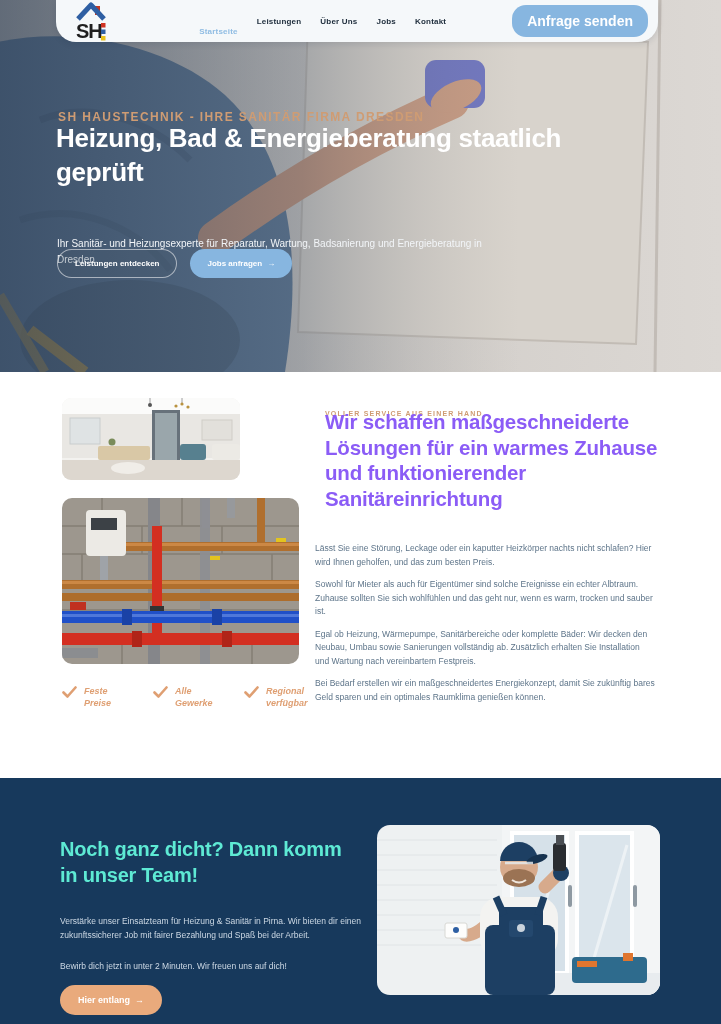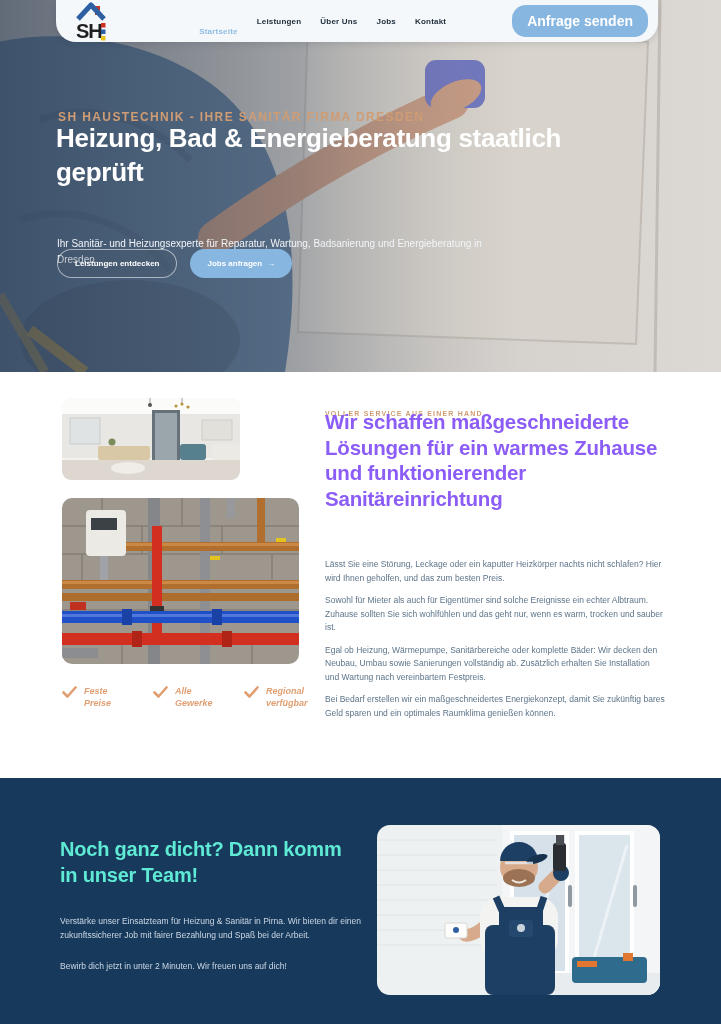--- a/index.html
+++ b/index.html
@@ -43,21 +43,21 @@
   .img-pipes { position:absolute; left:62px; top:126px; width:237px; height:166px;
     border-radius:10px; overflow:hidden; }
   .features { position:absolute; left:62px; top:314px; display:flex; gap:17px; }
   .feature { display:flex; gap:7px; align-items:flex-start; }
   .feature .lbl { font-size:9px; font-weight:bold; color:#df9f72; line-height:11.5px; width:52px;font-style:italic; }
   .feature:nth-child(3) .lbl { width:58px; }
   .svc-eyebrow { position:absolute; left:325px; top:38px; font-size:7px; font-weight:bold;
     letter-spacing:1.2px; color:#cf9c73; }
   .svc-title { position:absolute; left:325px; top:37px; width:342px; font-size:20.5px;
     line-height:25.5px; font-weight:bold; color:#8b5cf6; letter-spacing:-.2px; }
-  .svc-paras { position:absolute; left:325px; top:170px; width:340px;margin-top:16px; }
+  .svc-paras { position:absolute; left:315px; top:170px; width:340px; }
   .svc-paras p { font-size:8.5px; line-height:13.5px; color:#5d7489; margin-bottom:9px; }
 
   
   .jobs { position:relative; width:721px; height:246px; background:#17395c; }
   .jobs-title { position:absolute; left:60px; top:58px; width:300px; font-size:20px;
     line-height:26px; font-weight:bold; color:#5eead4; letter-spacing:-.2px; }
   .jobs-p1 { position:absolute; left:60px; top:136px; width:312px; font-size:8.5px;
     line-height:14px; color:#ccd8e4; }
   .jobs-p2 { position:absolute; left:60px; top:181px; width:312px; font-size:8.5px;
     line-height:14px; color:#ccd8e4; }
@@ -233,20 +233,23 @@
       <p>Sowohl für Mieter als auch für Eigentümer sind solche Ereignisse ein echter Albtraum. Zuhause sollten Sie sich wohlfühlen und das geht nur, wenn es warm, trocken und sauber ist.</p>
       <p>Egal ob Heizung, Wärmepumpe, Sanitärbereiche oder komplette Bäder: Wir decken den Neubau, Umbau sowie Sanierungen vollständig ab. Zusätzlich erhalten Sie Installation und Wartung nach vereinbartem Festpreis.</p>
       <p>Bei Bedarf erstellen wir ein maßgeschneidertes Energiekonzept, damit Sie zukünftig bares Geld sparen und ein optimales Raumklima genießen können.</p>
     </div>
   </section>
 
   <section class="jobs">
     <h2 class="jobs-title">Noch ganz dicht? Dann komm in unser Team!</h2>
     <p class="jobs-p1">Verstärke unser Einsatzteam für Heizung &amp; Sanitär in Pirna. Wir bieten dir einen zukunftssicherer Job mit fairer Bezahlung und Spaß bei der Arbeit.</p>
     <p class="jobs-p2">Bewirb dich jetzt in unter 2 Minuten. Wir freuen uns auf dich!</p>
+    <button class="btn-orange">
+      <span>Hier entlang</span><span class="arr">→</span>
+    </button>
 
     <div class="img-team">
       <svg width="283" height="170" viewBox="0 0 283 170" preserveAspectRatio="none">
         <rect width="283" height="170" fill="#eef1f2"></rect>
         <g stroke="#e0e4e6" stroke-width="1">
           <line x1="0" y1="15" x2="120" y2="15"></line>
             <line x1="0" y1="30" x2="120" y2="30"></line>
           <line x1="0" y1="45" x2="120" y2="45"></line>
             <line x1="0" y1="60" x2="120" y2="60"></line>
           <line x1="0" y1="75" x2="120" y2="75"></line>

